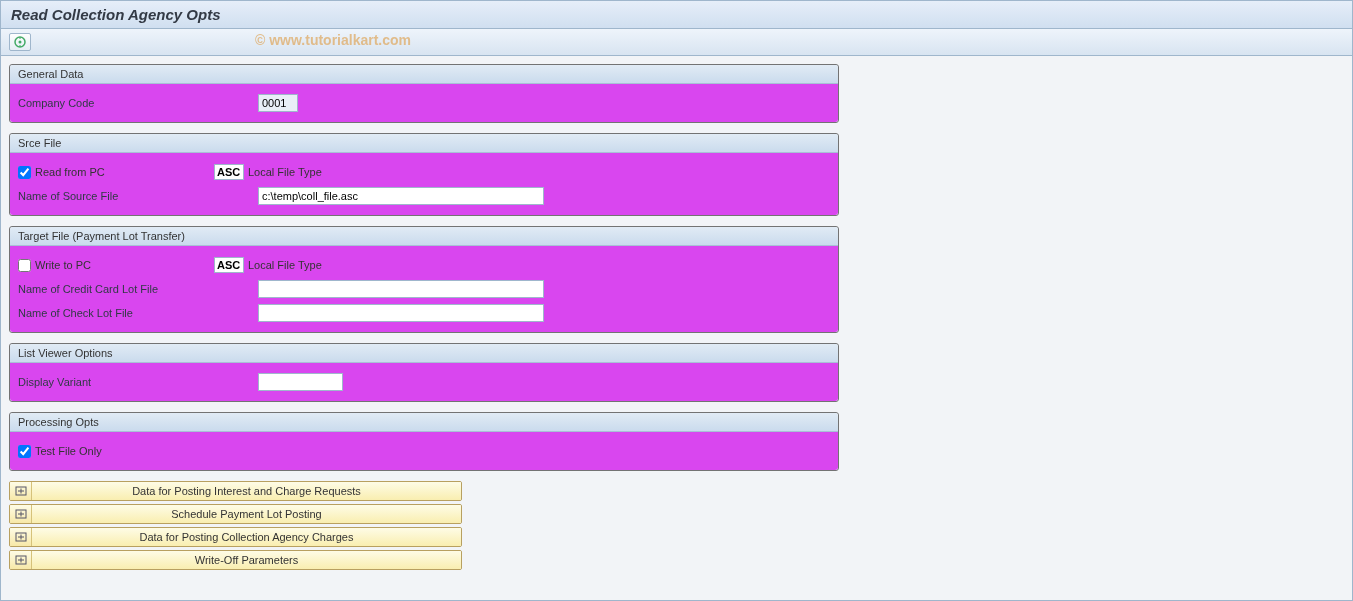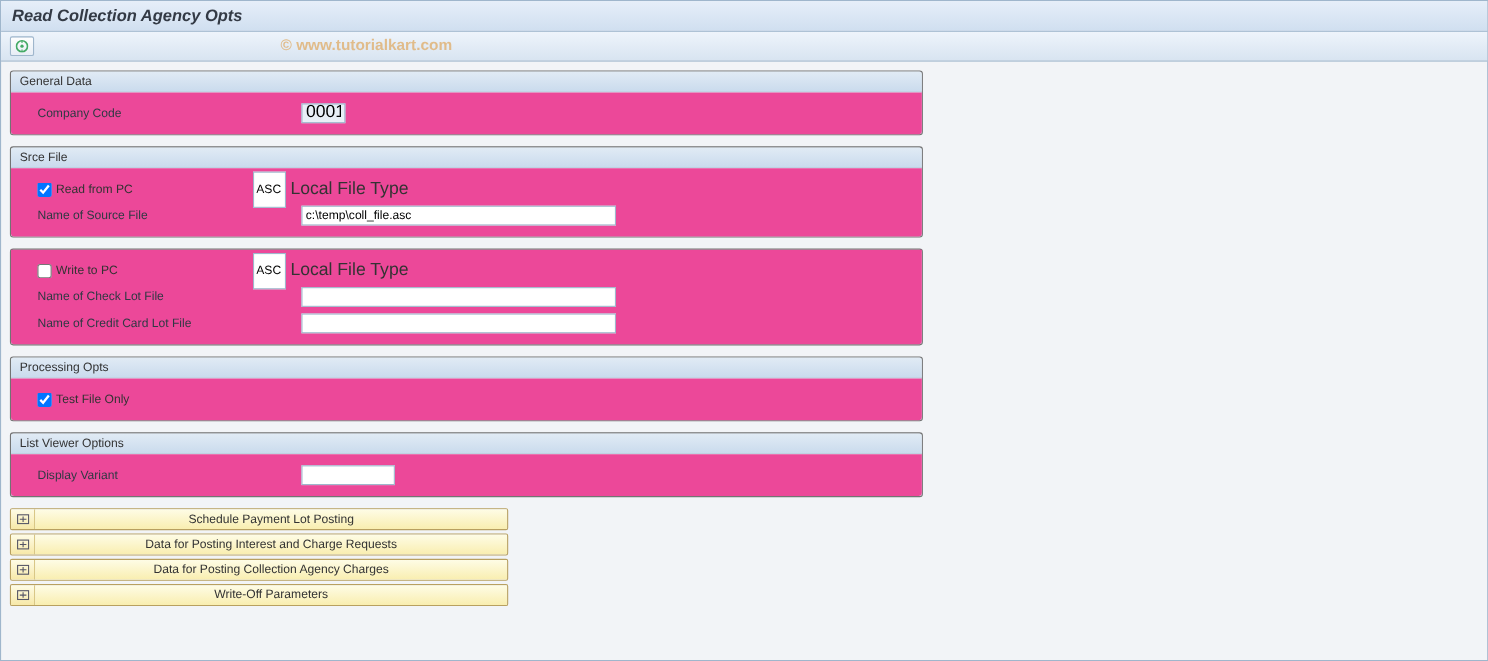--- a/index.html
+++ b/index.html
@@ -67,47 +67,47 @@
     background: #e6eef6;
   }
   .group-header {
     background: linear-gradient(to bottom, #e1ebf5, #cadbed);
     border-bottom: 1px solid #a9c0d6;
     padding: 3px 8px;
     font-size: 11px;
     border-radius: 3px 3px 0 0;
   }
   .group-body {
-    padding: 6px 24px;
-    background: #ec4899;
+    padding: 6px 8px;
+    background: #d946ef;
     border-radius: 0 0 3px 3px;
   }
   .row {
     display: flex;
     align-items: center;
     margin: 2px 0;
     height: 22px;
   }
   .lbl {
     width: 240px;
     font-size: 11px;
     color: #303944;
   }
   input[type="text"].short {
     width: 40px;
     height: 18px;
     border: 1px solid #9fb6cc;
     background: #fff;
-    font-size: 16px;
+    font-size: 11px;
     padding: 0 3px;
   }
   input[type="text"].medium { width: 85px; height: 18px; border: 1px solid #9fb6cc; background: #fff; font-size: 11px; padding: 0 3px; }
-  input[type="text"].type-code { width: 30px; height: 33px; border: 1px solid #9fb6cc; background: #fff; font-size: 11px; padding: 0 2px; text-align:left;}
+  input[type="text"].type-code { width: 30px; height: 16px; border: 1px solid #9fb6cc; background: #fff; font-size: 11px; padding: 0 2px; text-align:left;font-weight:bold;}
   input[type="text"].long { width: 286px; height: 18px; border: 1px solid #9fb6cc; background: #fff; font-size: 11px; padding: 0 3px; }
-  .after-label { margin-left: 4px; font-size: 16px; }
+  .after-label { margin-left: 4px; font-size: 11px; }
   .check-wrap { display:flex; width:196px; }
   .check-wrap input { margin: 0 4px 0 0; }
   .expand-bar {
     width: 453px;
     display: flex;
     border: 1px solid #b8a060;
     border-radius: 2px;
     margin-bottom: 3px;
     overflow: hidden;
     cursor: pointer;
@@ -174,82 +174,83 @@
           <span class="after-label">Local File Type</span>
         </div>
         <div class="row">
           <span class="lbl">Name of Source File</span>
           <input type="text" class="long" value="c:\temp\coll_file.asc" style="">
         </div>
       </div>
     </div>
 
     <div class="group">
+      <div class="group-header">Target File (Payment Lot Transfer)</div>
       <div class="group-body">
         <div class="row">
           <span class="check-wrap">
             <input type="checkbox" style="">
             <span>Write to PC</span>
           </span>
           <input type="text" class="type-code" value="ASC" style="">
           <span class="after-label">Local File Type</span>
         </div>
         <div class="row">
+          <span class="lbl">Name of Credit Card Lot File</span>
+          <input type="text" class="long" value="" style="">
+        </div>
+        <div class="row">
           <span class="lbl">Name of Check Lot File</span>
           <input type="text" class="long" value="" style="">
         </div>
-        <div class="row">
-          <span class="lbl">Name of Credit Card Lot File</span>
-          <input type="text" class="long" value="" style="">
+      </div>
+    </div>
+
+    <div class="group">
+      <div class="group-header">List Viewer Options</div>
+      <div class="group-body">
+        <div class="row">
+          <span class="lbl">Display Variant</span>
+          <input type="text" class="medium" value="" style="">
         </div>
       </div>
     </div>
 
     <div class="group">
       <div class="group-header">Processing Opts</div>
       <div class="group-body">
         <div class="row">
           <span class="check-wrap">
             <input type="checkbox" checked="" style="">
             <span>Test File Only</span>
           </span>
         </div>
       </div>
     </div>
 
-    <div class="group">
-      <div class="group-header">List Viewer Options</div>
-      <div class="group-body">
-        <div class="row">
-          <span class="lbl">Display Variant</span>
-          <input type="text" class="medium" value="" style="">
-        </div>
-      </div>
+    <div class="expand-bar">
+      <div class="expand-icon-cell">
+        <svg width="12" height="10" viewBox="0 0 12 10">
+            <rect x="1" y="1" width="10" height="8" fill="none" stroke="#556" stroke-width="1"></rect>
+            <line x1="3" y1="5" x2="9" y2="5" stroke="#556"></line>
+            <line x1="6" y1="2.5" x2="6" y2="7.5" stroke="#556"></line>
+          </svg>
+      </div>
+      <div class="expand-label-cell">Data for Posting Interest and Charge Requests</div>
     </div>
 
     <div class="expand-bar">
       <div class="expand-icon-cell">
         <svg width="12" height="10" viewBox="0 0 12 10">
             <rect x="1" y="1" width="10" height="8" fill="none" stroke="#556" stroke-width="1"></rect>
             <line x1="3" y1="5" x2="9" y2="5" stroke="#556"></line>
             <line x1="6" y1="2.5" x2="6" y2="7.5" stroke="#556"></line>
           </svg>
       </div>
       <div class="expand-label-cell">Schedule Payment Lot Posting</div>
-    </div>
-
-    <div class="expand-bar">
-      <div class="expand-icon-cell">
-        <svg width="12" height="10" viewBox="0 0 12 10">
-            <rect x="1" y="1" width="10" height="8" fill="none" stroke="#556" stroke-width="1"></rect>
-            <line x1="3" y1="5" x2="9" y2="5" stroke="#556"></line>
-            <line x1="6" y1="2.5" x2="6" y2="7.5" stroke="#556"></line>
-          </svg>
-      </div>
-      <div class="expand-label-cell">Data for Posting Interest and Charge Requests</div>
     </div>
 
     <div class="expand-bar">
       <div class="expand-icon-cell">
         <svg width="12" height="10" viewBox="0 0 12 10">
             <rect x="1" y="1" width="10" height="8" fill="none" stroke="#556" stroke-width="1"></rect>
             <line x1="3" y1="5" x2="9" y2="5" stroke="#556"></line>
             <line x1="6" y1="2.5" x2="6" y2="7.5" stroke="#556"></line>
           </svg>
       </div>

